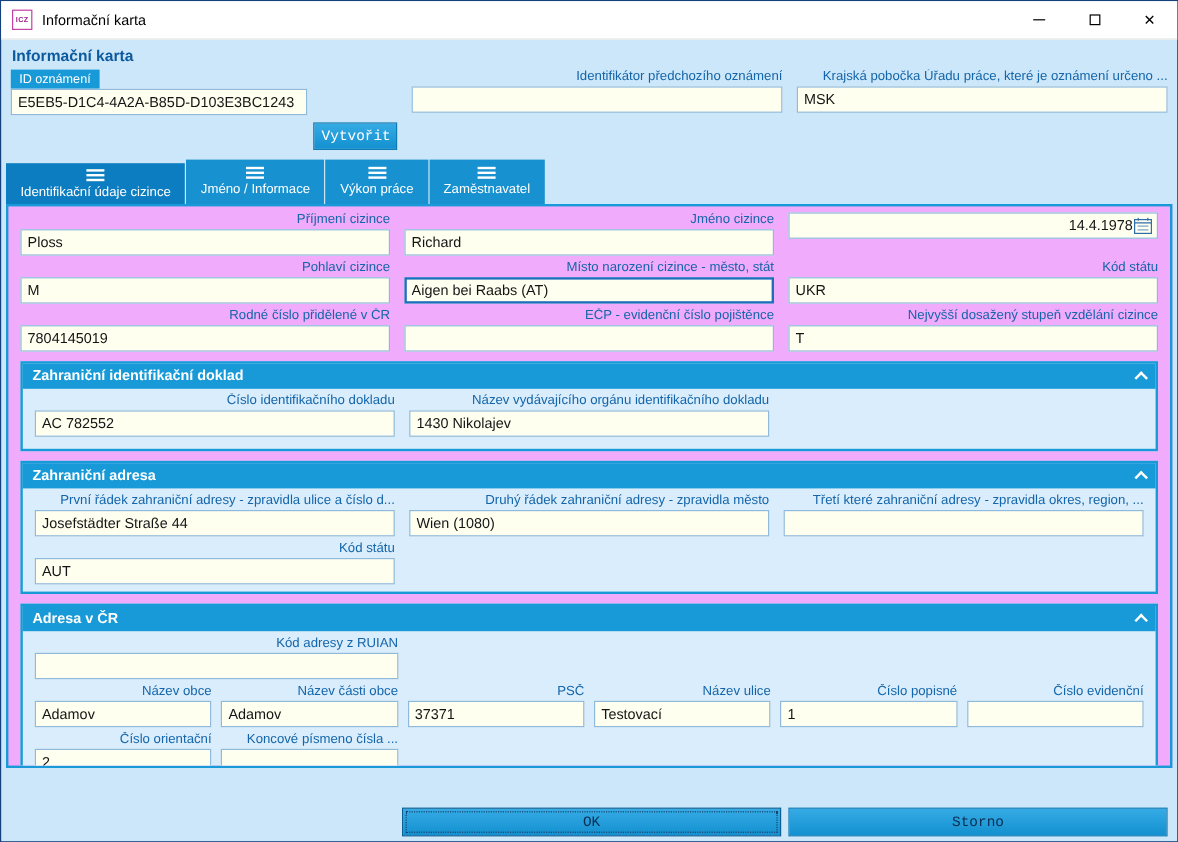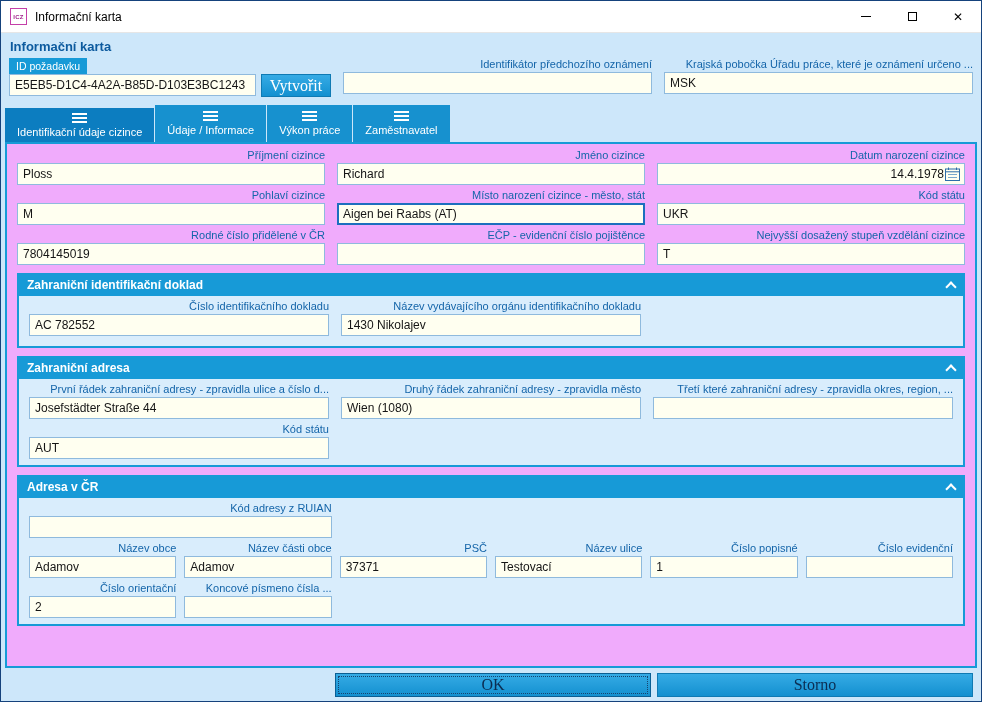--- a/index.html
+++ b/index.html
@@ -21,21 +21,21 @@
   .page-header { padding:6px 5px 3px; font-size:13px; font-weight:bold; color:#0c5a9e; }
 
   
   .top-row { display:flex; gap:12px; padding:1px 4px 6px; }
   .top-col1 { flex:0 0 322px; display:flex; flex-direction:column; }
   .id-badge { align-self:flex-start; background:#179ad7; color:#fff; font-size:10.5px; padding:2px 7px; }
   .id-line { display:flex; gap:5px; }
   .id-line .input { flex:1; min-width:0; }
   .top-row .field { flex:1; }
 
-  .btn { border:1px solid #0f7ab3; background:linear-gradient(#36abe5,#1390d0); color:#fff; font-size:16px; font-family:Liberation Serif, serif; cursor:pointer; }
+  .btn { border:1px solid #0f7ab3; background:linear-gradient(#36abe5,#1390d0); color:#fff; font-size:12px; font-family:Liberation Mono, monospace; cursor:pointer;margin-top:28px; }
   .btn-vytvorit { width:70px; height:23px; }
 
   .field { display:flex; flex-direction:column; min-width:0; }
   .field > label { font-size:11px; color:#1465a9; margin:0 0 2px 2px; white-space:nowrap; overflow:hidden; text-overflow:ellipsis;text-align:right; }
   .input { height:22px; background:#fffff0; border:1px solid #8fbadd; font-size:12px; color:#151515; padding:0 5px; font-family:inherit; width:100%; }
   .input.focused { border:2px solid #1d6fbe; padding:0 4px; }
 
   
   .tabs { display:flex; align-items:flex-end; margin-top:2px; }
   .tab { display:flex; flex-direction:column; align-items:center; justify-content:center; gap:3px; background:#1791cf; color:#fff; height:37px; padding:0 12px; margin-right:1px; cursor:pointer; }
@@ -86,21 +86,21 @@
         </div>
     </div>
   </div>
 
   <div class="page">
 
     <div class="page-header">Informační karta</div>
 
     <div class="top-row">
       <div class="top-col1">
-        <span class="id-badge">ID požadavku</span>
+        <span class="id-badge">ID oznámení</span>
         <div class="id-line">
           <input class="input" value="E5EB5-D1C4-4A2A-B85D-D103E3BC1243" style="">
           <button class="btn btn-vytvorit">Vytvořit</button>
         </div>
       </div>
       <div class="field">
         <label>Identifikátor předchozího oznámení</label>
         <input class="input" value="" style="">
       </div>
       <div class="field">
@@ -117,21 +117,21 @@
             <i></i>
           </span>
         <span class="tab-label">Identifikační údaje cizince</span>
       </div>
       <div class="tab">
         <span class="tab-icon">
             <i></i>
             <i></i>
             <i></i>
           </span>
-        <span class="tab-label">Údaje / Informace</span>
+        <span class="tab-label">Jméno / Informace</span>
       </div>
       <div class="tab">
         <span class="tab-icon">
             <i></i>
             <i></i>
             <i></i>
           </span>
         <span class="tab-label">Výkon práce</span>
       </div>
       <div class="tab">
@@ -149,21 +149,20 @@
       <div class="grid3">
         <div class="field">
           <label>Příjmení cizince</label>
           <input class="input" value="Ploss" style="">
         </div>
         <div class="field">
           <label>Jméno cizince</label>
           <input class="input" value="Richard" style="">
         </div>
         <div class="field">
-          <label>Datum narození cizince</label>
           <div class="date-wrap">
             <input class="input" value="14.4.1978" style="">
             <svg class="cal-icon" viewBox="0 0 15 14">
               <rect x="0.5" y="2" width="14" height="11.5" fill="#fffff0" stroke="#2d6da8"></rect>
               <line x1="0.5" y1="4.8" x2="14.5" y2="4.8" stroke="#2d6da8"></line>
               <line x1="3.5" y1="0.5" x2="3.5" y2="3" stroke="#2d6da8"></line>
               <line x1="11.5" y1="0.5" x2="11.5" y2="3" stroke="#2d6da8"></line>
               <line x1="3" y1="7.5" x2="12" y2="7.5" stroke="#7aa8cc"></line>
               <line x1="3" y1="10.5" x2="12" y2="10.5" stroke="#7aa8cc"></line>
             </svg>

